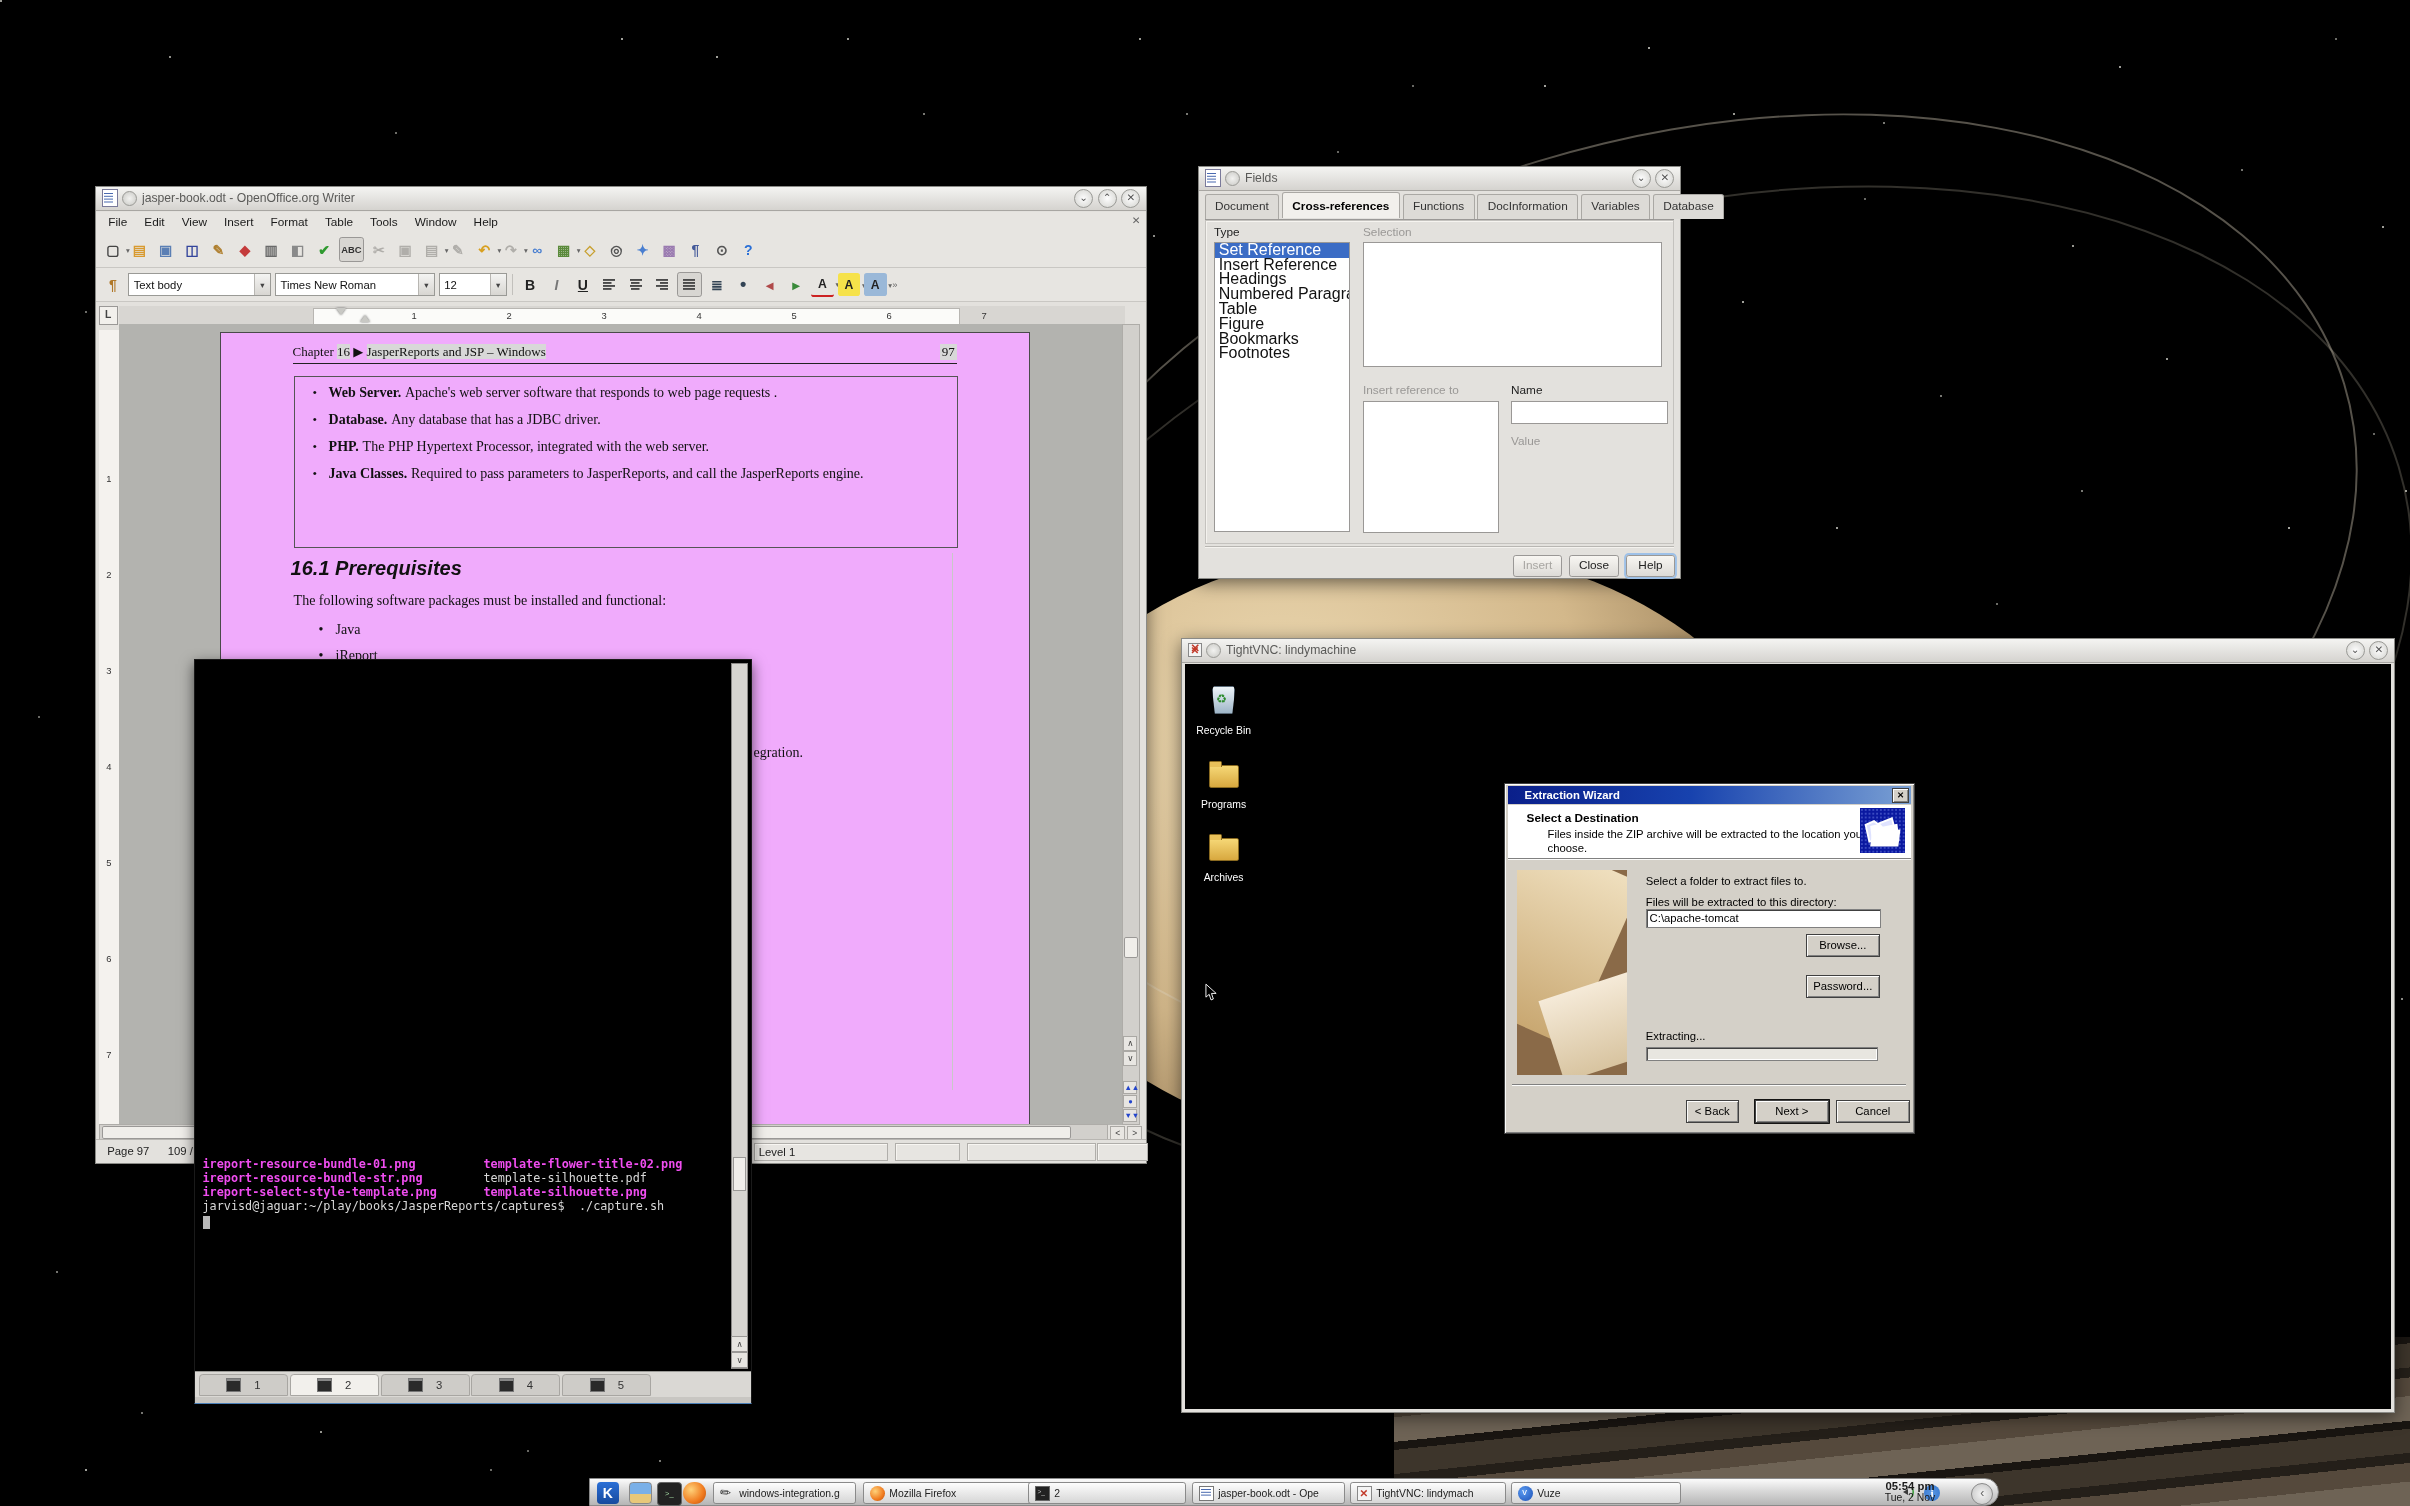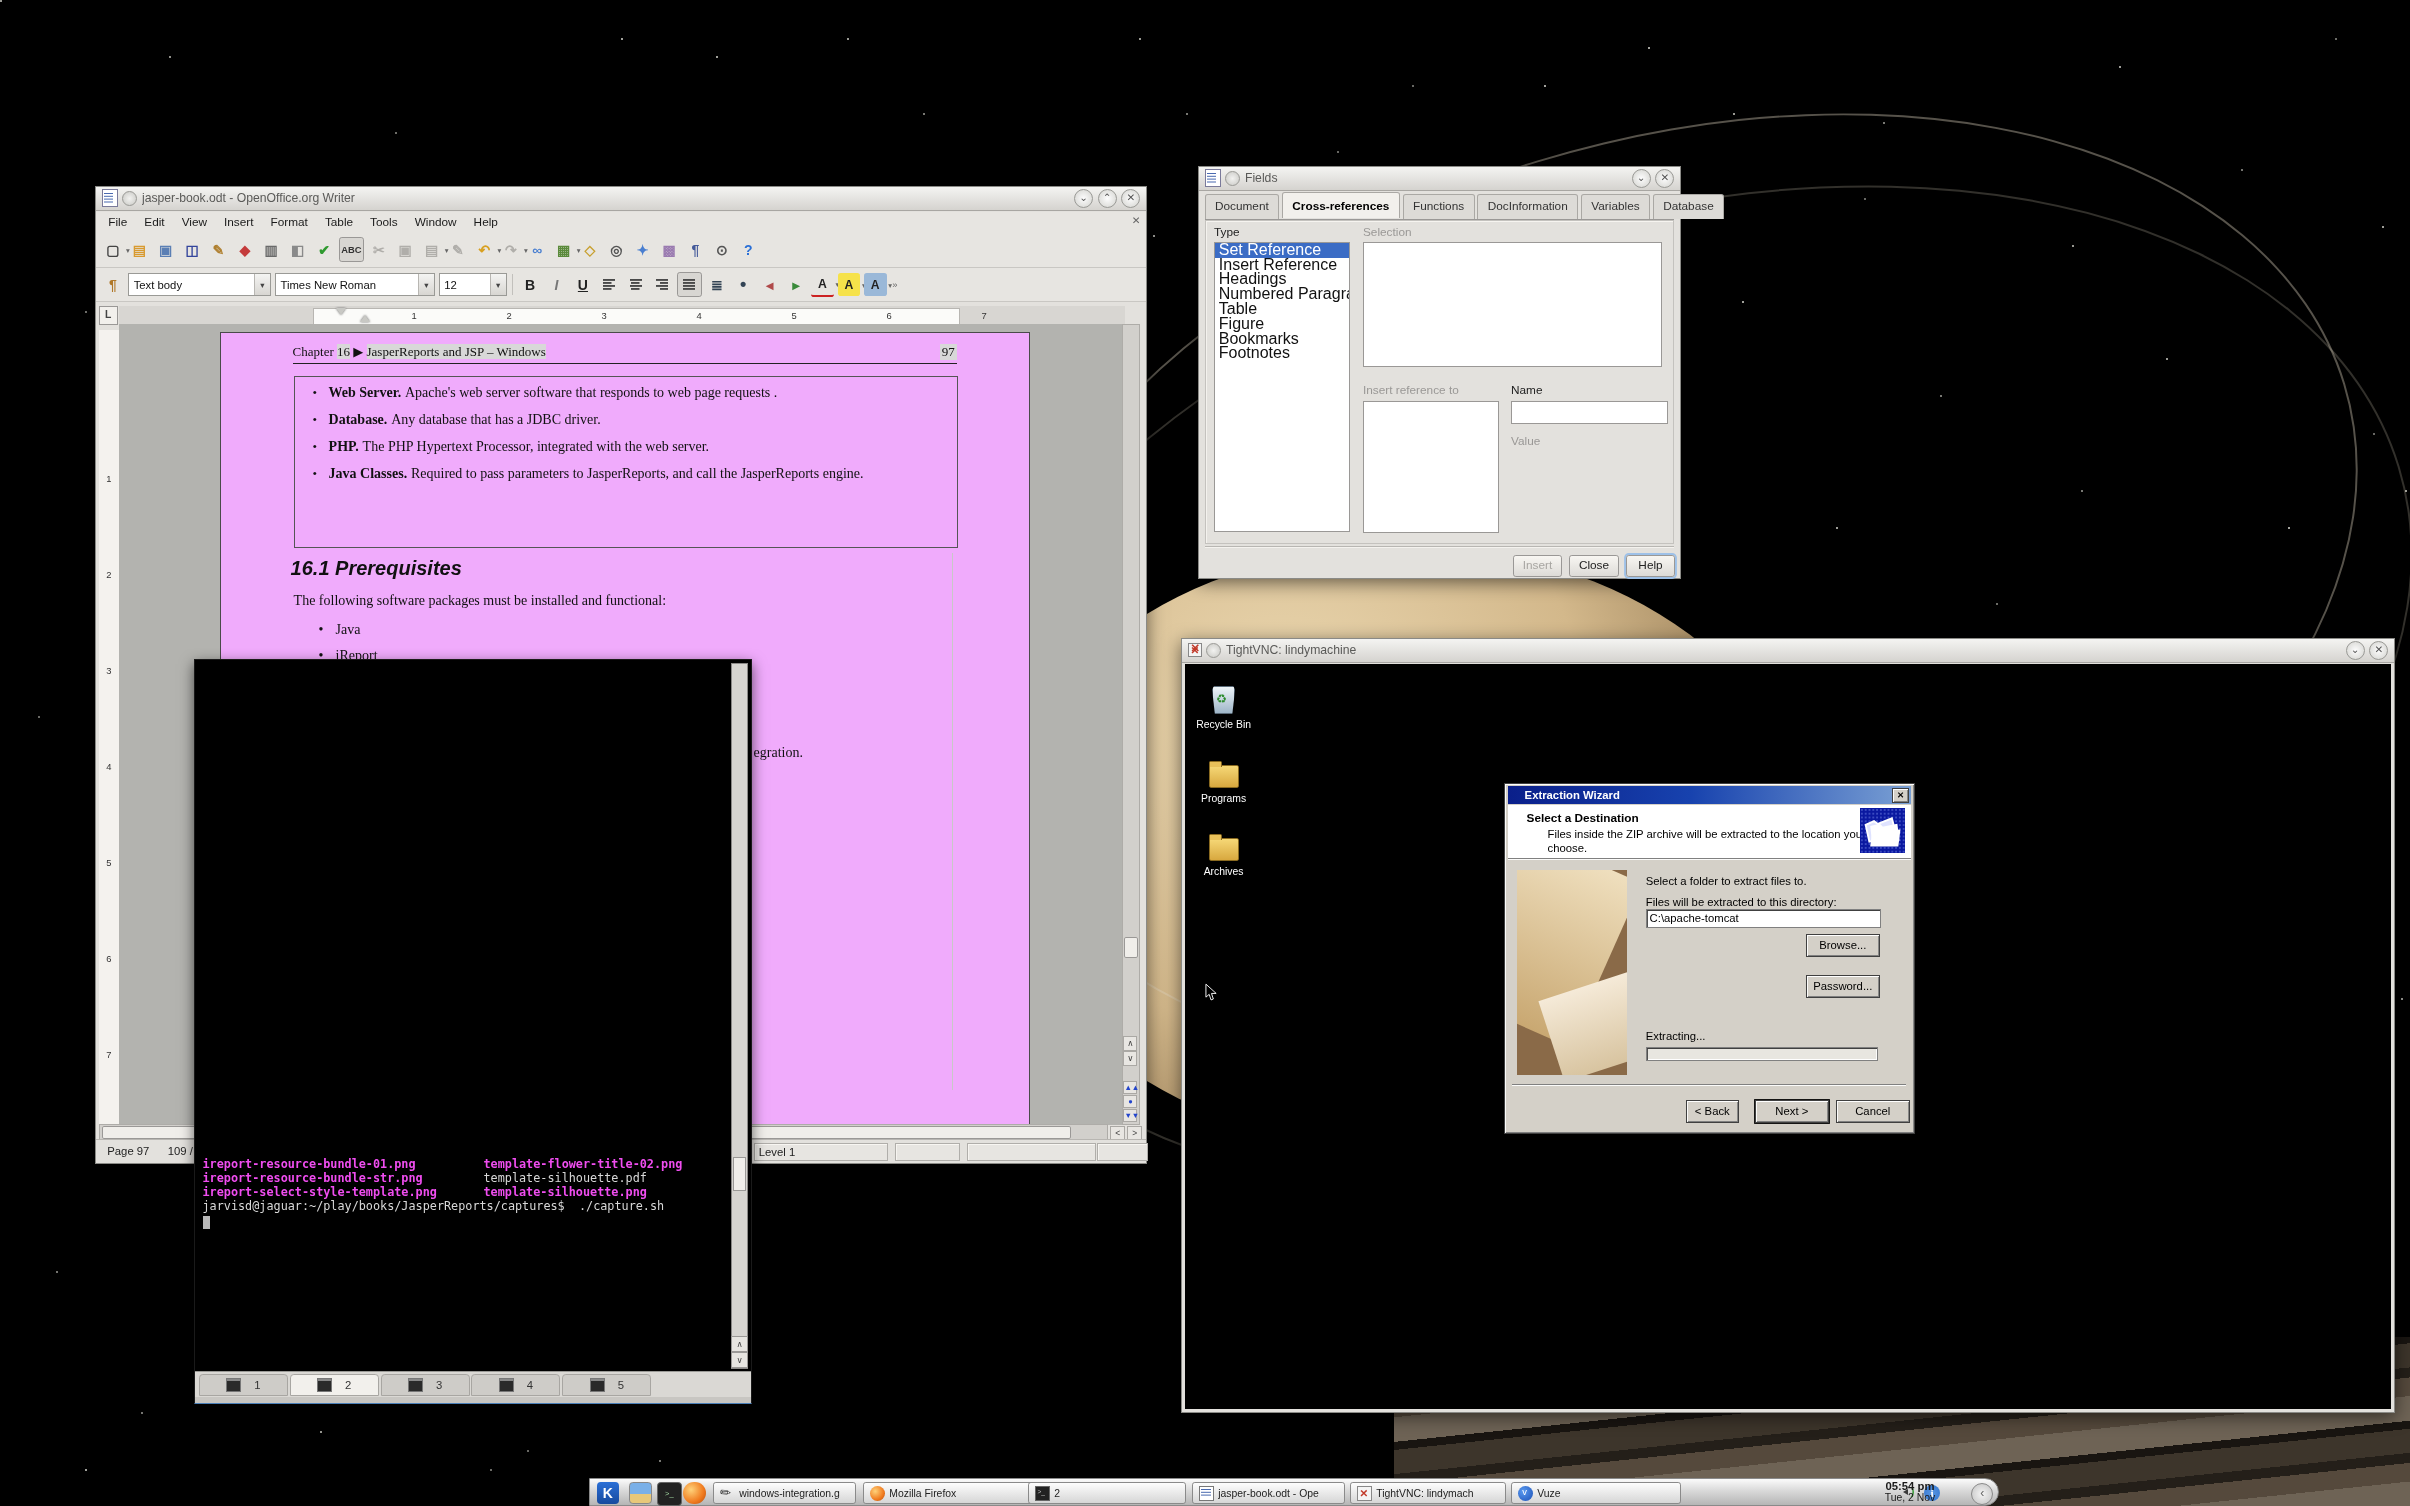--- a/index.html
+++ b/index.html
@@ -184,21 +184,21 @@
     font-size:11.3px;color:#333;display:flex;align-items:center;justify-content:center;gap:13px;}
   #termtabs .item.active{background:#f2f0ec;}
   #termtabs .item::before{content:"";width:13px;height:11.3px;background:#2a2a2a;border:0.9px solid #777;
     box-shadow:inset 0 1.9px 0 #888;}
   #termbottom{position:absolute;left:0;right:0;bottom:0;height:5.6px;background:#c8c6c2;}
 
   
   #vnc{left:1181px;top:638px;width:1212px;height:773px;z-index:15;}
   #vnc-body{position:absolute;left:2.8px;top:24.5px;right:2.8px;bottom:2.8px;background:#000;}
   .vnc-ic{position:absolute;width:70px;text-align:center;}
-  .vnc-ic .lbl{display:block;margin-top:2px;font-size:10.4px;color:#fff;text-shadow:0.9px 0.9px 0.9px #000;}
+  .vnc-ic .lbl{display:block;margin-top:8px;font-size:10.4px;color:#fff;text-shadow:0.9px 0.9px 0.9px #000;}
   .g-folder{display:inline-block;width:28px;height:21px;position:relative;margin-top:5.6px;
     background:linear-gradient(#f6d877,#d8a83f);border:0.9px solid #8a6a20;border-radius:1.9px;}
   .g-folder::before{content:"";position:absolute;left:-0.9px;top:-4.7px;width:11.3px;height:4.7px;
     background:#e8c05a;border:0.9px solid #8a6a20;border-bottom:none;border-radius:1.9px 1.9px 0 0;}
   .g-recycle{display:inline-block;width:21px;height:26px;
     background:linear-gradient(#eef4f8,#9fb6c8);border:0.9px solid #5a6a78;
     clip-path:polygon(8% 0,92% 0,100% 12%,88% 100%,12% 100%,0 12%);position:relative;}
   .g-recycle::before{content:"♻";position:absolute;left:2.8px;top:4.7px;font-size:12.2px;color:#2a8a2a;}
 
   

